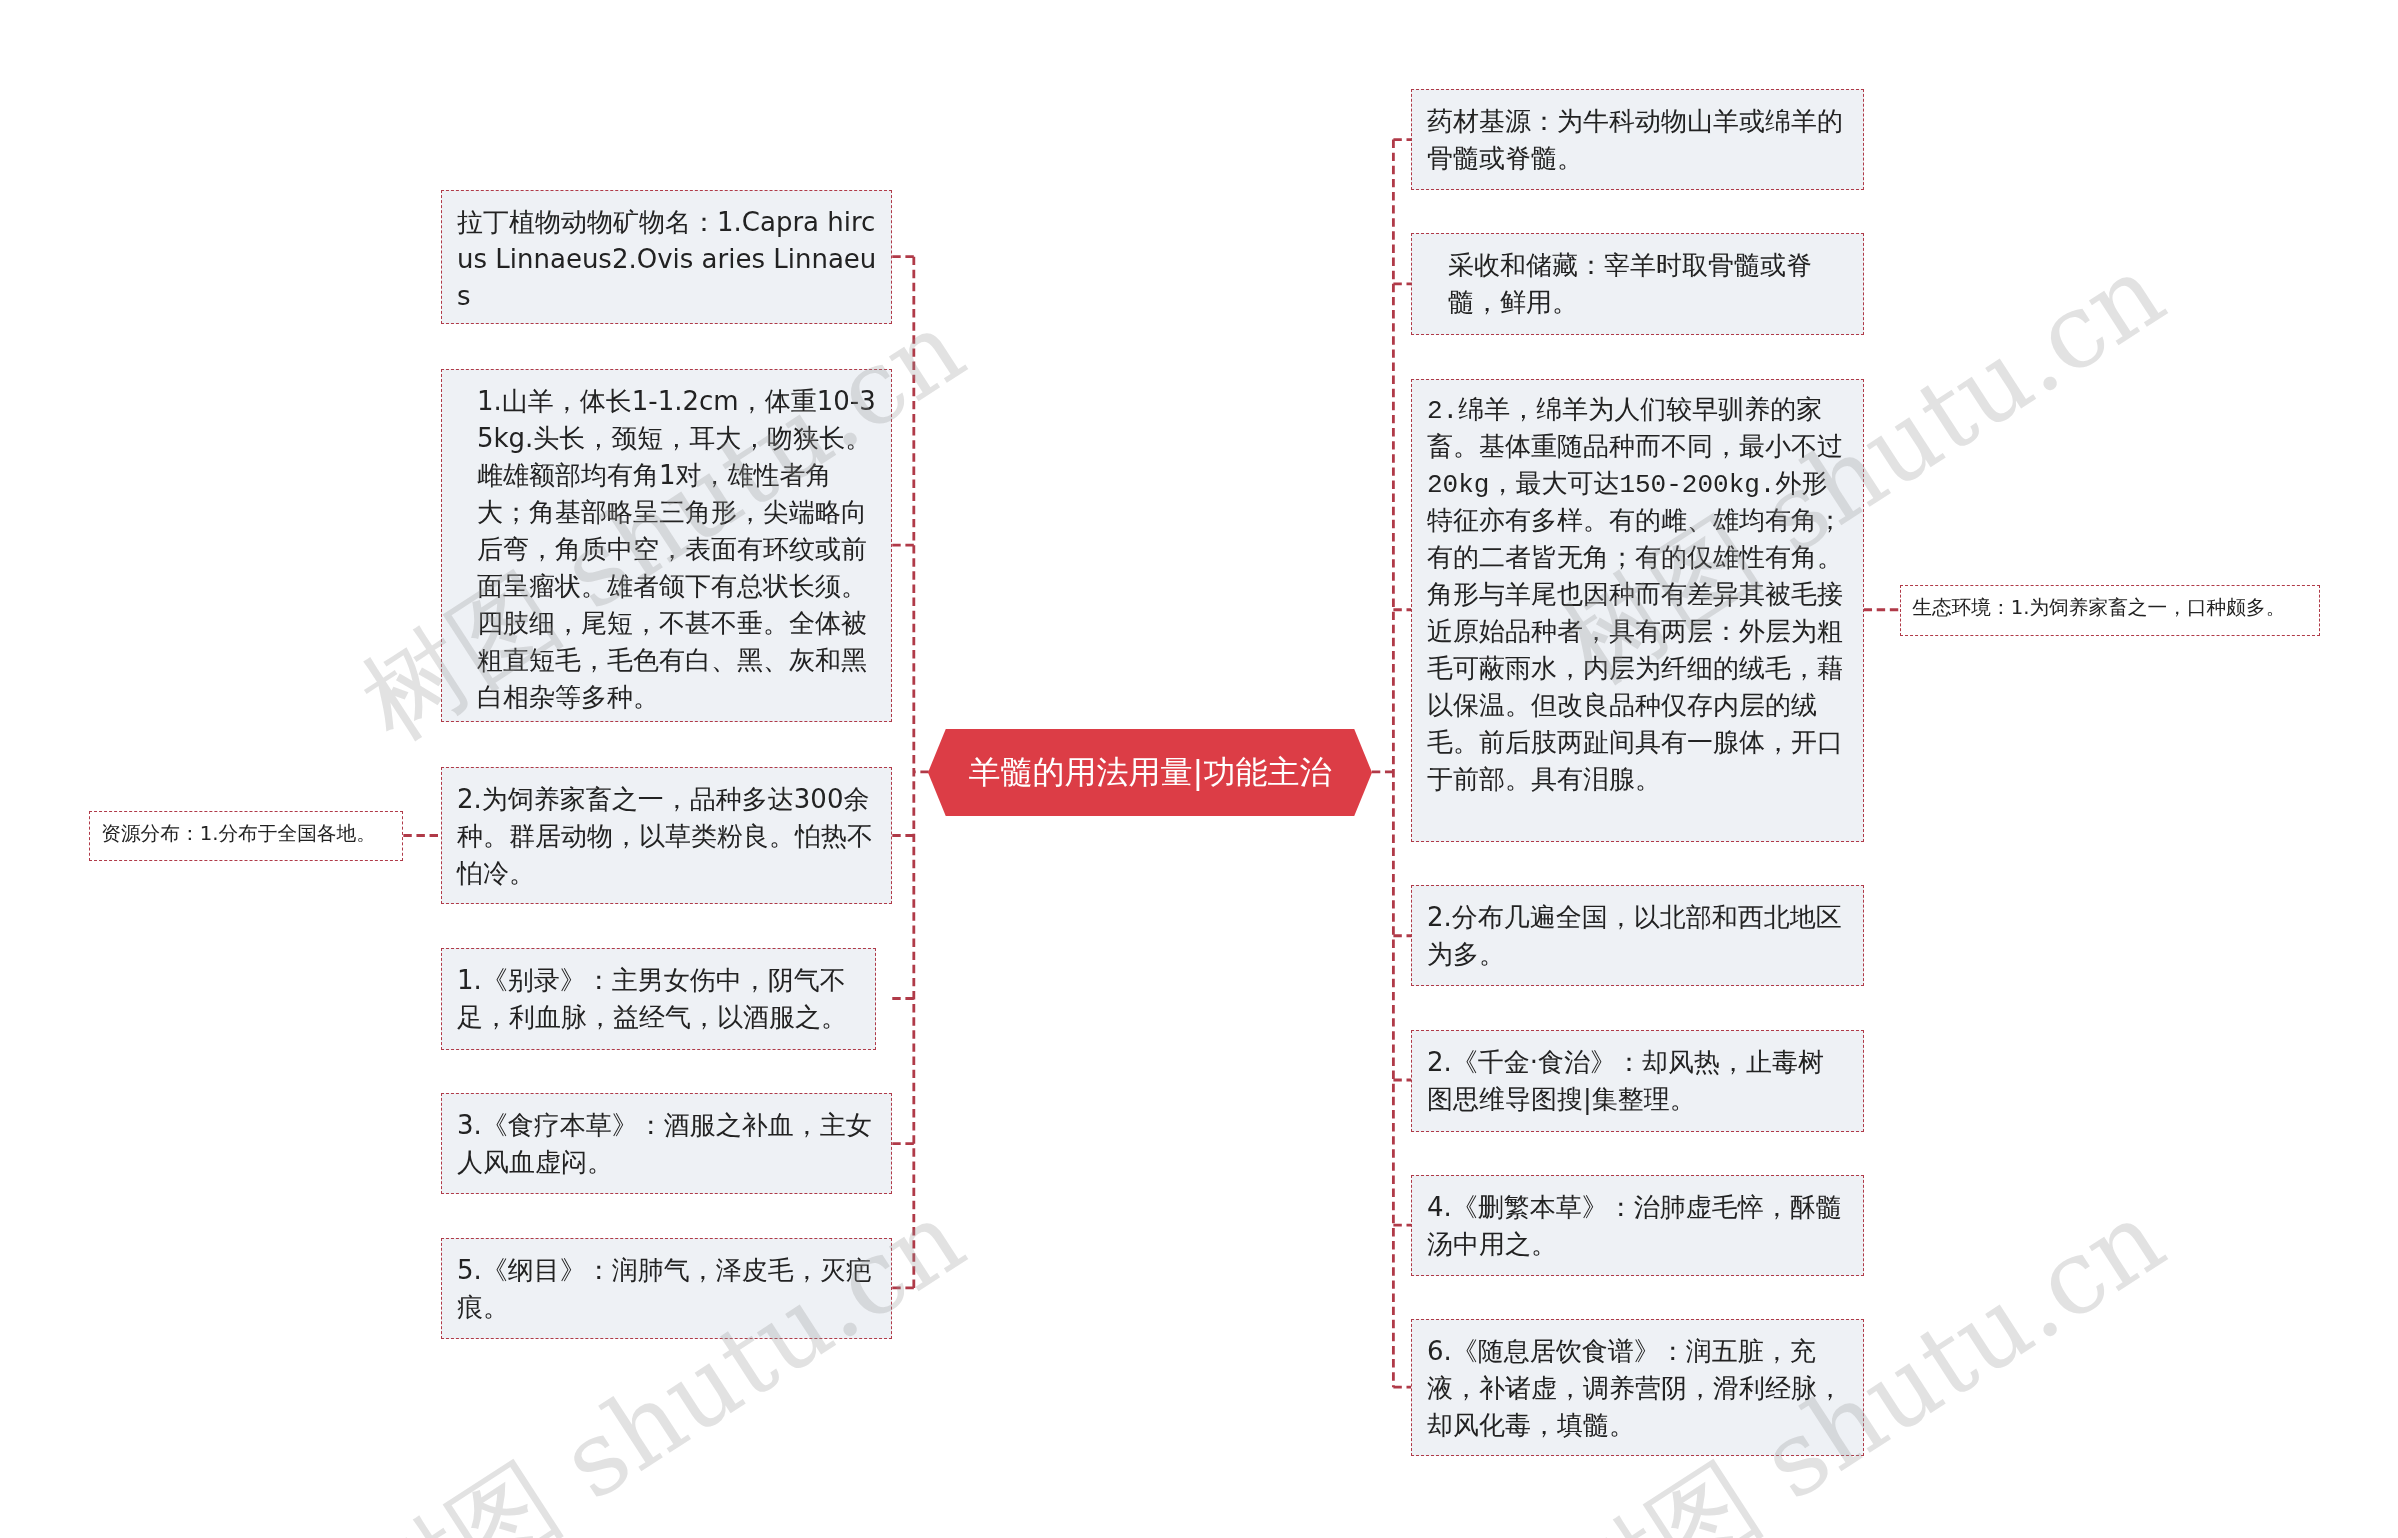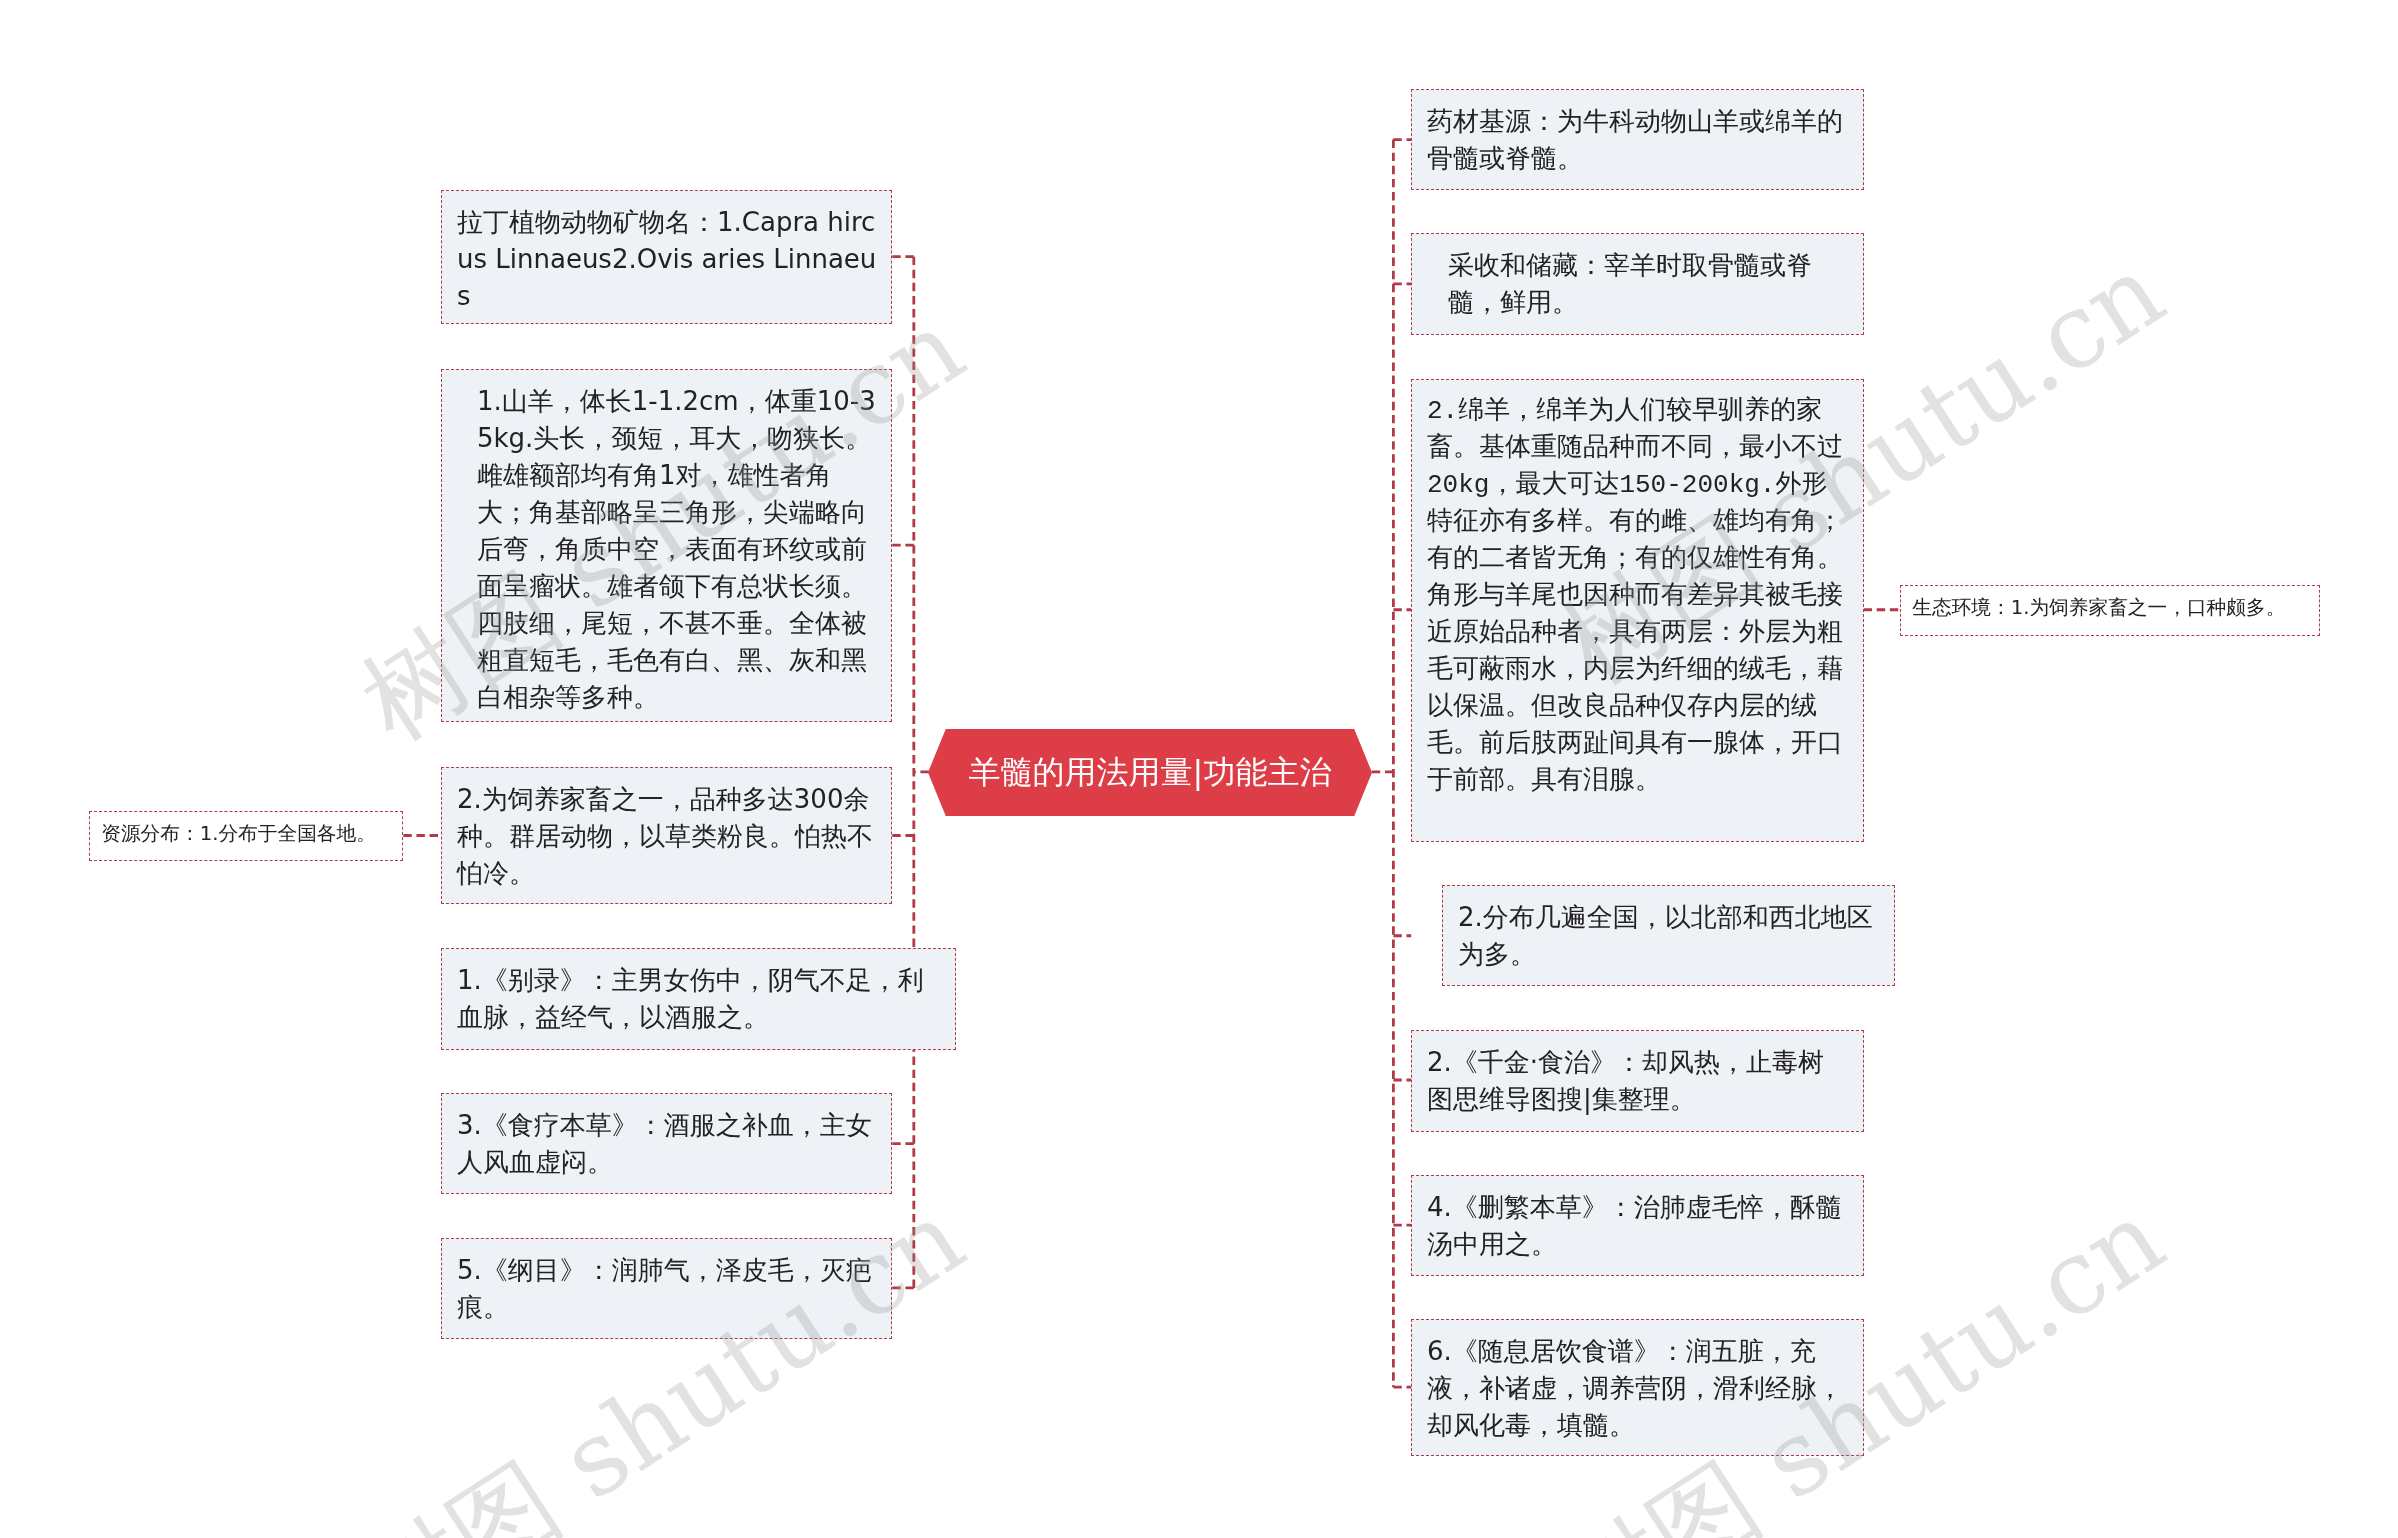--- a/index.html
+++ b/index.html
@@ -78,21 +78,21 @@
 
   <div class="node" style="left:441px; top:190px; width:451px; height:134px;">
     <span>拉丁植物动物矿物名：1.Capra hircus Linnaeus2.Ovis aries Linnaeus</span>
   </div>
   <div class="node" style="left:441px; top:369px; width:451px; height:353px;padding-left:35px;">
     <span>1.山羊，体长1-1.2cm，体重10-35kg.头长，颈短，耳大，吻狭长。雌雄额部均有角1对，雄性者角大；角基部略呈三角形，尖端略向后弯，角质中空，表面有环纹或前面呈瘤状。雄者颌下有总状长须。四肢细，尾短，不甚不垂。全体被粗直短毛，毛色有白、黑、灰和黑白相杂等多种。</span>
   </div>
   <div class="node" style="left:441px; top:767px; width:451px; height:137px;">
     <span>2.为饲养家畜之一，品种多达300余种。群居动物，以草类粉良。怕热不怕冷。</span>
   </div>
-  <div class="node" style="left:441px; top:948px; width:515px; height:102px;">
+  <div class="node" style="left:441px; top:948px; width:435px; height:102px;">
     <span>1.《别录》：主男女伤中，阴气不足，利血脉，益经气，以酒服之。</span>
   </div>
   <div class="node" style="left:441px; top:1093px; width:451px; height:101px;">
     <span>3.《食疗本草》：酒服之补血，主女人风血虚闷。</span>
   </div>
   <div class="node" style="left:441px; top:1238px; width:451px; height:101px;">
     <span>5.《纲目》：润肺气，泽皮毛，灭疤痕。</span>
   </div>
 
   <div class="node small" style="left:89px; top:811px; width:314px; height:50px;">
@@ -101,21 +101,21 @@
 
   <div class="node" style="left:1411px; top:89px; width:453px; height:101px;">
     <span>药材基源：为牛科动物山羊或绵羊的骨髓或脊髓。</span>
   </div>
   <div class="node" style="left:1411px; top:233px; width:453px; height:102px;padding-left:36px;">
     <span>采收和储藏：宰羊时取骨髓或脊髓，鲜用。</span>
   </div>
   <div class="node" style="left:1411px; top:379px; width:453px; height:463px;font-family:Liberation Mono, monospace;">
     <span>2.绵羊，绵羊为人们较早驯养的家畜。基体重随品种而不同，最小不过20kg，最大可达150-200kg.外形特征亦有多样。有的雌、雄均有角；有的二者皆无角；有的仅雄性有角。角形与羊尾也因种而有差异其被毛接近原始品种者，具有两层：外层为粗毛可蔽雨水，内层为纤细的绒毛，藉以保温。但改良品种仅存内层的绒毛。前后肢两趾间具有一腺体，开口于前部。具有泪腺。</span>
   </div>
-  <div class="node" style="left:1411px; top:885px; width:453px; height:101px;margin-left:31px;">
+  <div class="node" style="left:1411px; top:885px; width:453px; height:101px;">
     <span>2.分布几遍全国，以北部和西北地区为多。</span>
   </div>
   <div class="node" style="left:1411px; top:1030px; width:453px; height:102px;">
     <span>2.《千金·食治》：却风热，止毒树图思维导图搜|集整理。</span>
   </div>
   <div class="node" style="left:1411px; top:1175px; width:453px; height:101px;">
     <span>4.《删繁本草》：治肺虚毛悴，酥髓汤中用之。</span>
   </div>
   <div class="node" style="left:1411px; top:1319px; width:453px; height:137px;">
     <span>6.《随息居饮食谱》：润五脏，充液，补诸虚，调养营阴，滑利经脉，却风化毒，填髓。</span>

